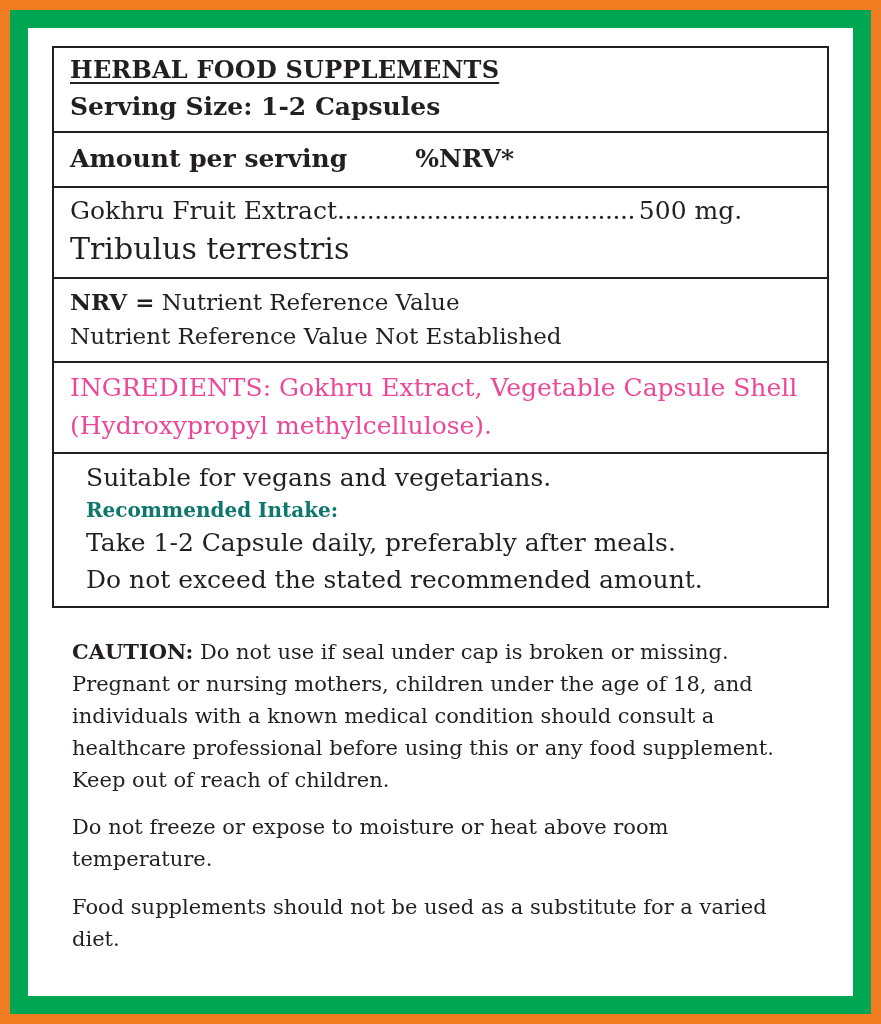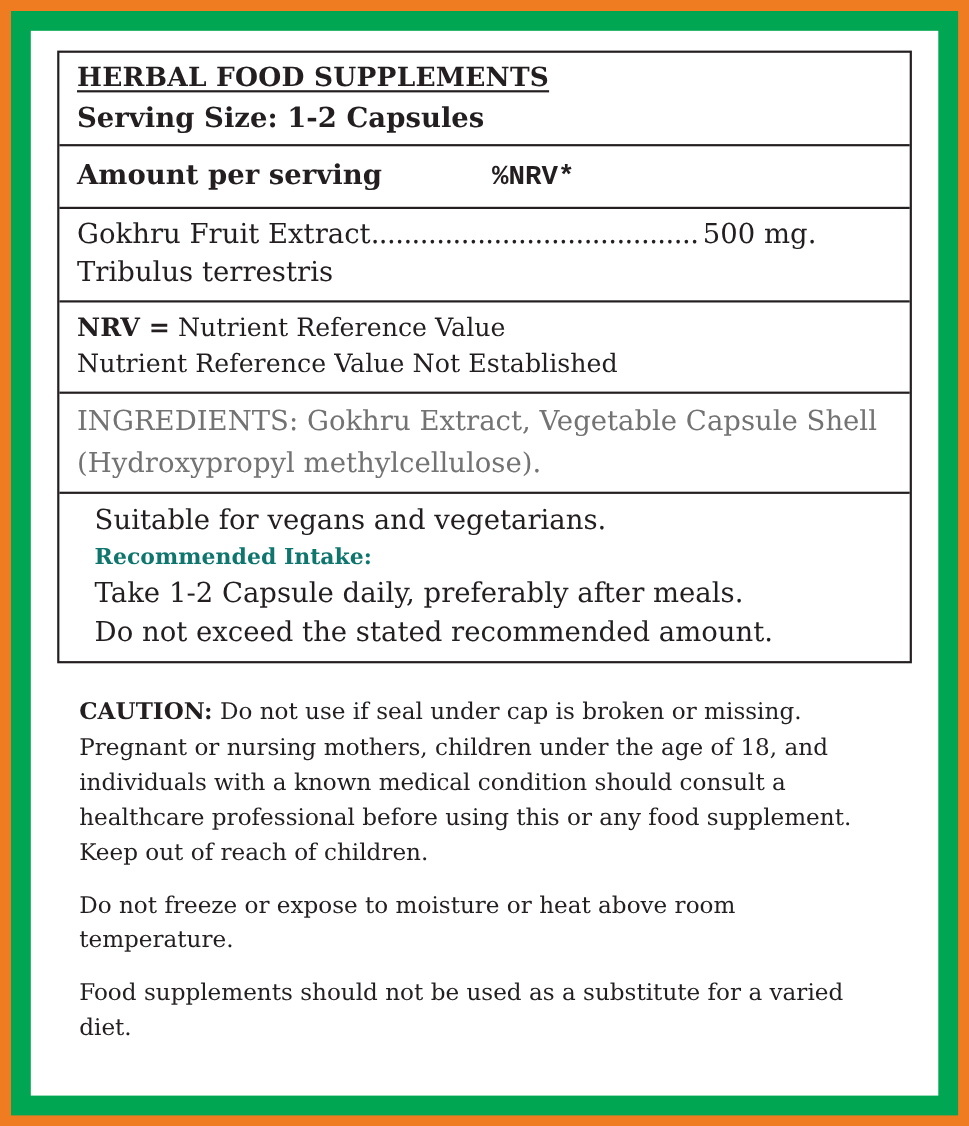--- a/index.html
+++ b/index.html
@@ -78,57 +78,56 @@
     align-items: baseline;
     font-size: 25px;
     font-weight: bold;
     color: #231f20;
     padding-top: 5px;
     padding-bottom: 5px;
     gap: 42px;
   }
   .amount-label { }
   .nrv-label {
-    margin-left: 58px;
-    font-family: Liberation Mono, monospace;
+    margin-left: 26px;
   }
 
   .ingredient-line {
     font-size: 25px;
     color: #231f20;
     line-height: 1.38;
     display: flex;
     align-items: baseline;
     white-space: nowrap;
   }
   .ing-name { }
   .ing-dots {
     flex: 0 1 auto;
     overflow: hidden;
     letter-spacing: -0.5px;
   }
   .ing-amt {
     margin-left: 4px;
   }
   .ing-latin {
-    font-size: 25px;
+    font-size: 30px;
     color: #231f20;
     line-height: 1.38;
   }
 
   .nrv-line {
     font-size: 23px;
     color: #231f20;
     line-height: 1.45;
   }
   .nrv-line b { font-weight: bold; }
 
   .ingredients-text {
     font-size: 25px;
-    color: #737373;
+    color: #ec4899;
     line-height: 1.5;
   }
 
   .intake-line {
     font-size: 25px;
     color: #231f20;
     line-height: 1.45;
   }
   .intake-head {
     font-size: 20px;

